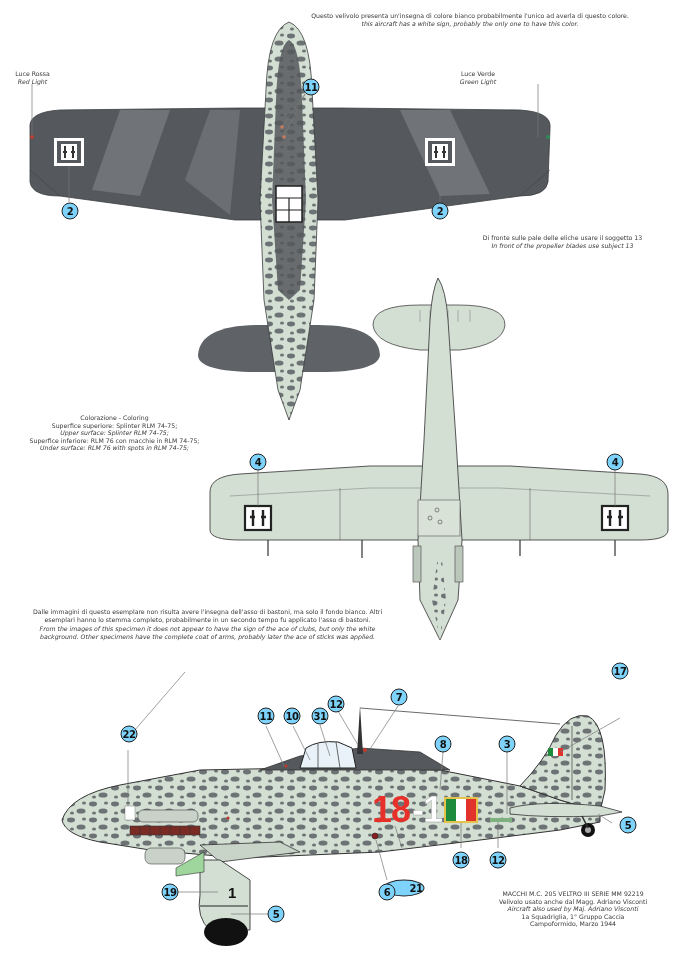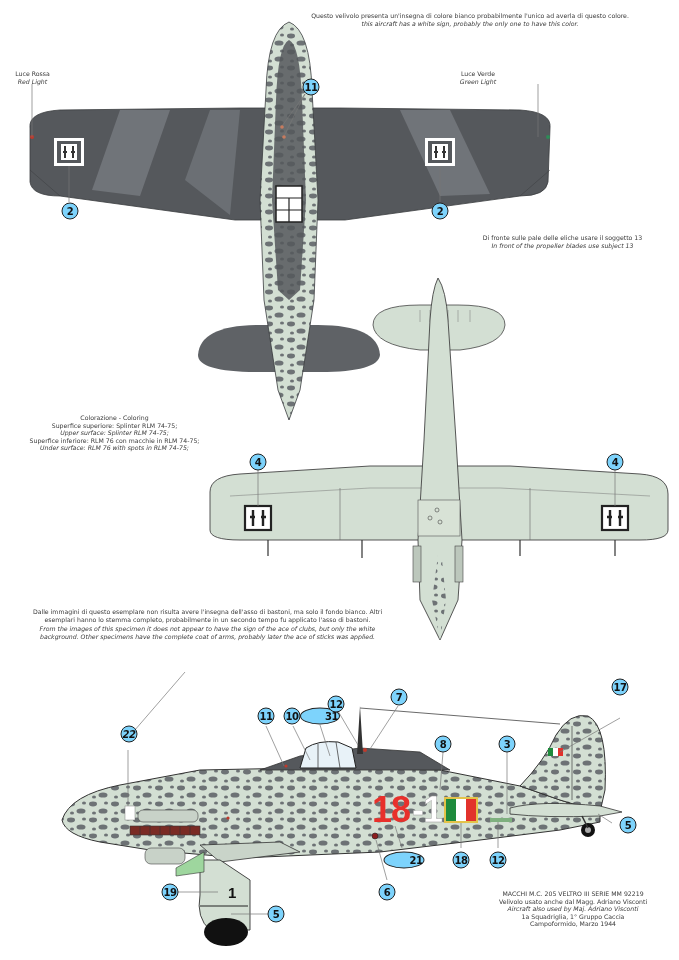--- a/index.html
+++ b/index.html
@@ -209,28 +209,28 @@
   <div>1a Squadriglia, 1° Gruppo Caccia</div>
   <div>Campoformido, Marzo 1944</div>
 </div>
 
 <div class="callout" style="left:311px; top:87px;">11</div>
 <div class="callout" style="left:70px; top:211px;">2</div>
 <div class="callout" style="left:440px; top:211px;">2</div>
 <div class="callout" style="left:258px; top:462px;">4</div>
 <div class="callout" style="left:615px; top:462px;">4</div>
 
-<div class="callout" style="left:129px; top:734px;font-style:italic;">22</div>
+<div class="callout" style="left:129px; top:734px;">22</div>
 <div class="callout" style="left:266px; top:716px;">11</div>
 <div class="callout" style="left:292px; top:716px;">10</div>
-<div class="callout" style="left:320px; top:716px;padding-left:23px;">31</div>
+<div class="callout" style="left:320px; top:716px;">31</div>
 <div class="callout" style="left:336px; top:697px;margin-top:7px;">12</div>
 <div class="callout" style="left:399px; top:697px;">7</div>
 <div class="callout" style="left:443px; top:744px;">8</div>
 <div class="callout" style="left:507px; top:744px;">3</div>
-<div class="callout" style="left:620px; top:687px;">17</div>
+<div class="callout" style="left:620px; top:671px;">17</div>
 <div class="callout" style="left:628px; top:825px;">5</div>
 <div class="callout" style="left:498px; top:860px;">12</div>
 <div class="callout" style="left:461px; top:860px;">18</div>
-<div class="callout" style="left:404px; top:860px;padding-left:24px;">21</div>
+<div class="callout" style="left:404px; top:888px;padding-left:24px;">21</div>
 <div class="callout" style="left:387px; top:892px;">6</div>
 <div class="callout" style="left:170px; top:892px;text-align:center;">19</div>
 <div class="callout" style="left:276px; top:914px;">5</div>
 
 </body></html>

